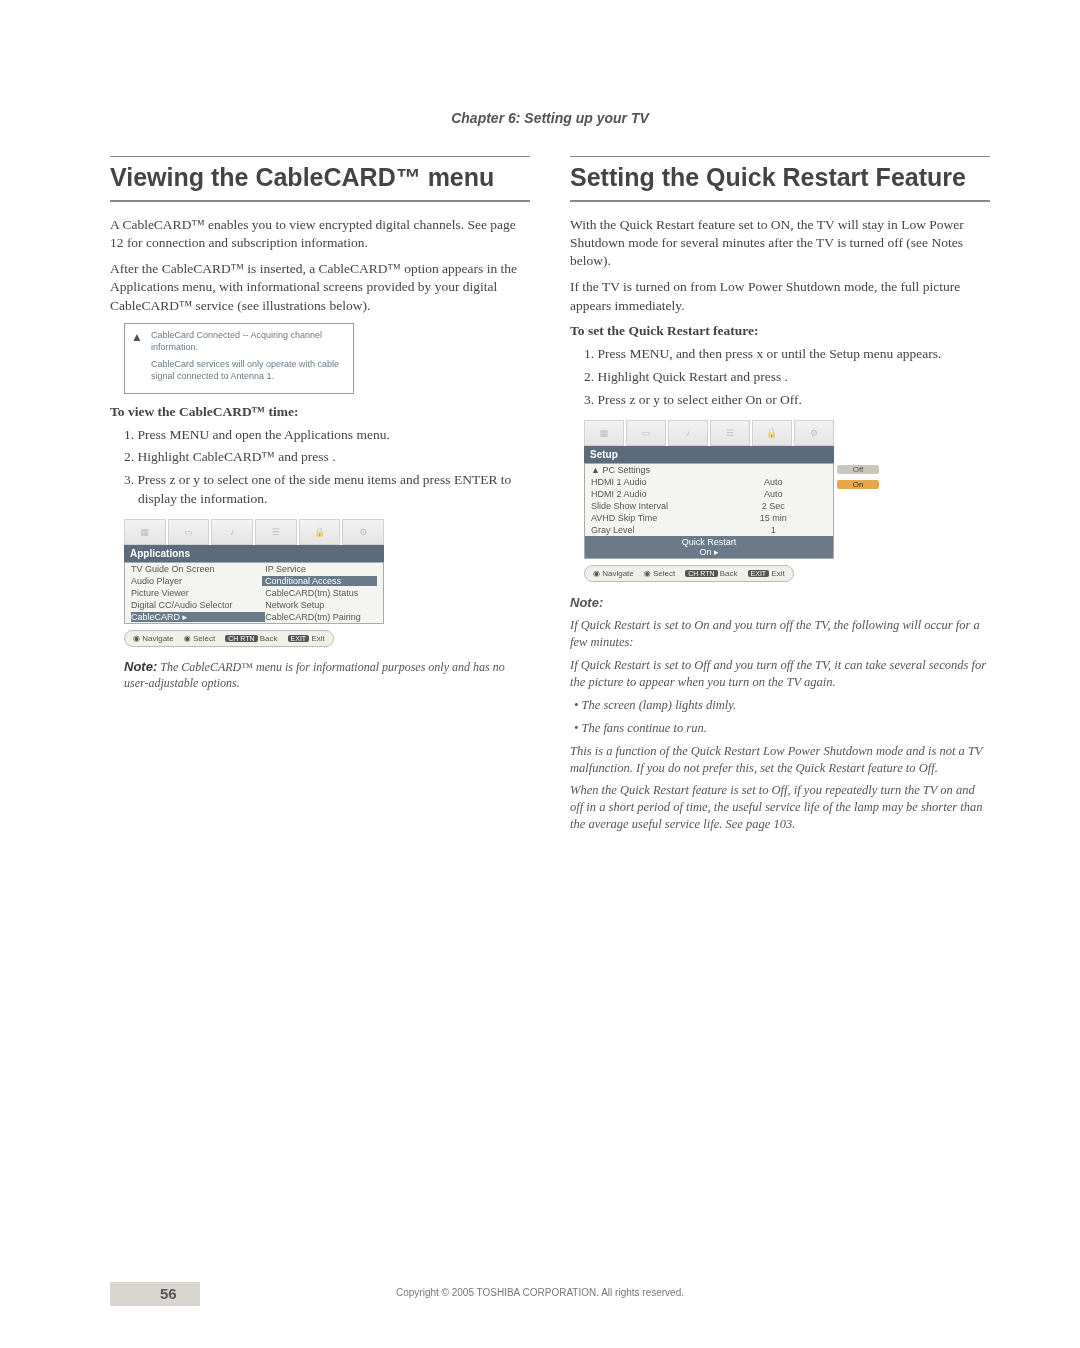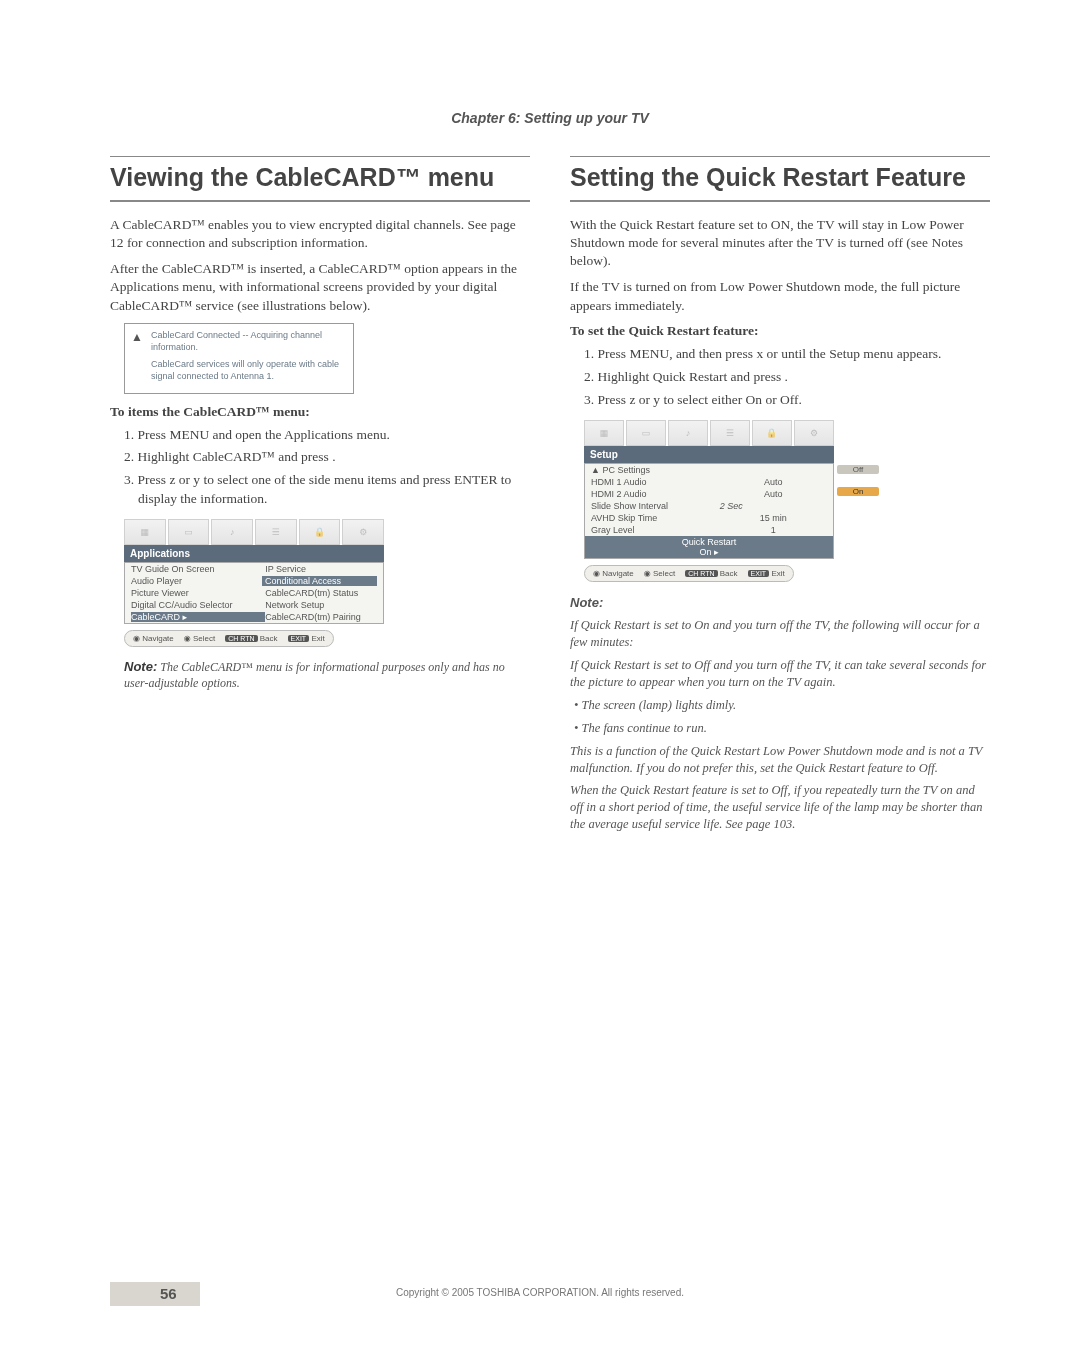--- a/index.html
+++ b/index.html
@@ -221,21 +221,21 @@
 
       <div class="screenshot-box">
         <div class="screenshot-inner">
           <span class="warn-icon">▲</span>
           <div style="color:#6a7a88;">CableCard Connected -- Acquiring channel information.</div>
           <div style="height:6px"></div>
           <div style="color:#6a7a88;">CableCard services will only operate with cable signal connected to Antenna 1.</div>
         </div>
       </div>
 
-      <div class="subhead">To items the CableCARD™ menu:</div>
+      <div class="subhead">To view the CableCARD™ time:</div>
       <ol class="steps">
         <li>1. Press MENU and open the Applications menu.</li>
         <li>2. Highlight CableCARD™ and press  .</li>
         <li>3. Press z or y to select one of the side menu items and press ENTER to display the information.</li>
       </ol>
 
       <div class="ui-panel">
         <div class="ui-tabs">
           <div class="ui-tab dim">▦</div>
           <div class="ui-tab dim">▭</div>
@@ -310,37 +310,37 @@
             <div class="ui-row">
               <div class="lcell">HDMI 1 Audio</div>
               <div class="rcell" style="text-align: center;">Auto</div>
             </div>
             <div class="ui-row">
               <div class="lcell">HDMI 2 Audio</div>
               <div class="rcell" style="text-align: center;">Auto</div>
             </div>
             <div class="ui-row">
               <div class="lcell">Slide Show Interval</div>
-              <div class="rcell" style=" font-style: italic;">2 Sec</div>
+              <div class="rcell" style="text-align: center;">2 Sec</div>
             </div>
             <div class="ui-row">
               <div class="lcell">AVHD Skip Time</div>
               <div class="rcell" style="text-align: center;">15 min</div>
             </div>
             <div class="ui-row">
               <div class="lcell">Gray Level</div>
               <div class="rcell" style="text-align: center;">1</div>
             </div>
             <div class="ui-row sel">
               <div class="lcell">Quick Restart</div>
               <div class="rcell" style="text-align: center;">On  ▸</div>
             </div>
             <div style="position: absolute; right: -46px; top: 0px; width: 42px;">
               <div class="pill" style="display: block; margin: 1px 0px; text-align: center;">Off</div>
-              <div class="pill sel" style="display: block; margin: 13px 0px; text-align: center;">On</div>
+              <div class="pill sel" style="display: block; margin: 6px 0px; text-align: center;">On</div>
             </div>
           </div>
         <div class="ui-footer">
           <span>◉ <span>Navigate</span></span>
           <span>◉ <span>Select</span></span>
           <span><span class="badge">CH RTN</span> <span>Back</span></span>
           <span><span class="badge">EXIT</span> <span>Exit</span></span>
         </div>
       </div>
 

